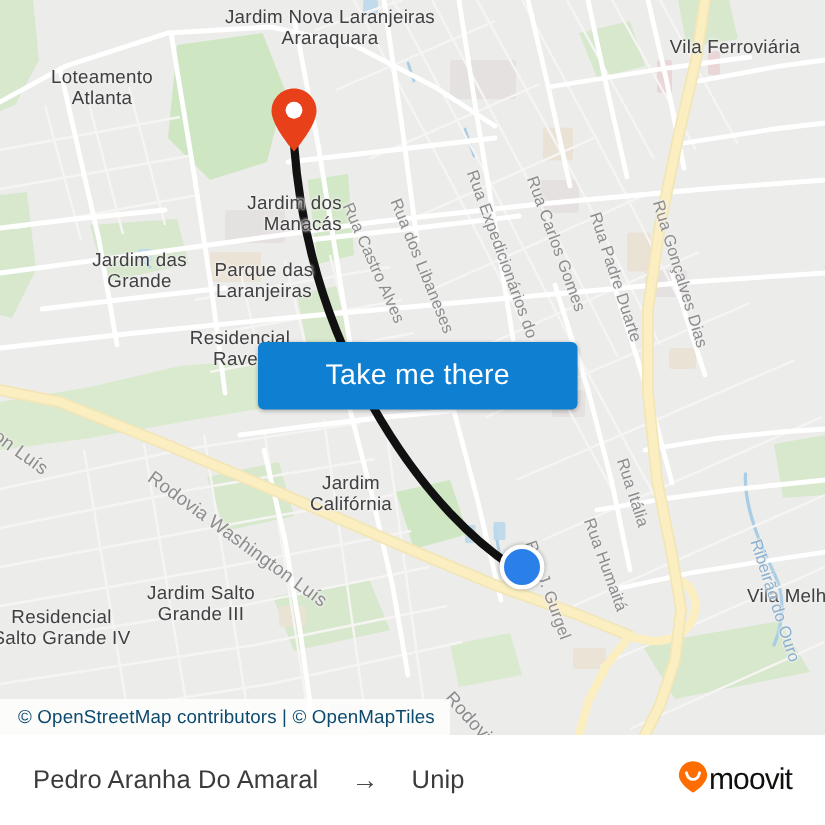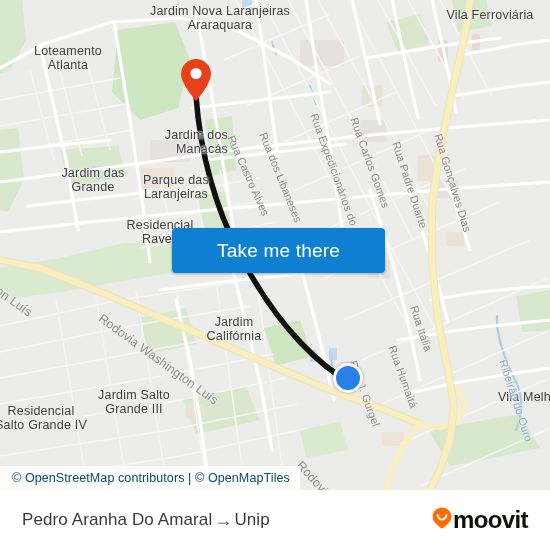--- a/index.html
+++ b/index.html
@@ -67,25 +67,25 @@
     color:#0c4a6e;font-size:12.5px;letter-spacing:.1px;
     white-space:nowrap;
   }
 
   
   #footer{
     position:absolute;left:0;top:490px;width:550px;height:60px;
     background:#ffffff;display:flex;align-items:center;
     justify-content:space-between;padding:0 22px;box-sizing:border-box;
   }
-  #route-summary{display:flex;align-items:center;gap:2px;
+  #route-summary{display:flex;align-items:center;gap:22px;
     color:#3b3b3b;font-size:17px;letter-spacing:.1px;}
   #route-arrow{color:#4a4a4a;font-size:18px;line-height:1;}
   #moovit-logo{display:flex;align-items:center;gap:1px;}
-  #moovit-wordmark{color:#12100e;font-size:24px;font-weight:bold;letter-spacing:-.6px;}
+  #moovit-wordmark{color:#12100e;font-size:20px;font-weight:normal;letter-spacing:-.6px;}
 </style>
 </head>
 <body>
 
 <div id="app">
 
   <div id="map">
 
     <svg width="550" height="490" viewBox="0 0 550 490">
       <defs>
@@ -245,21 +245,21 @@
         </g>
 
         <path d="M196 96 C 200 150, 214 210, 248 270 C 282 330, 320 366, 352 384" stroke="#111111" stroke-width="5.5" fill="none" stroke-linecap="round"></path>
       </g>
     </svg>
 
     <div class="maplabel" style="left:130px;top:4px;width:180px;">Jardim Nova Laranjeiras
 Araraquara</div>
     <div class="maplabel" style="left:8px;top:44px;width:120px;">Loteamento
 Atlanta</div>
-    <div class="maplabel" style="left:430px;top:8px;width:120px;">Vila Ferroviária</div>
+    <div class="maplabel" style="left:430px;top:24px;width:120px;">Vila Ferroviária</div>
     <div class="maplabel" style="left:128px;top:128px;width:100px;text-align:right;">Jardim dos
 Manacás</div>
     <div class="maplabel" style="left:40px;top:166px;width:106px;">Jardim das
 Grande</div>
     <div class="maplabel" style="left:122px;top:173px;width:108px;">Parque das
 Laranjeiras</div>
     <div class="maplabel" style="left:110px;top:218px;width:100px;">Residencial
 Raveli</div>
     <div class="maplabel" style="left:186px;top:315px;width:96px;">Jardim
 Califórnia</div>

